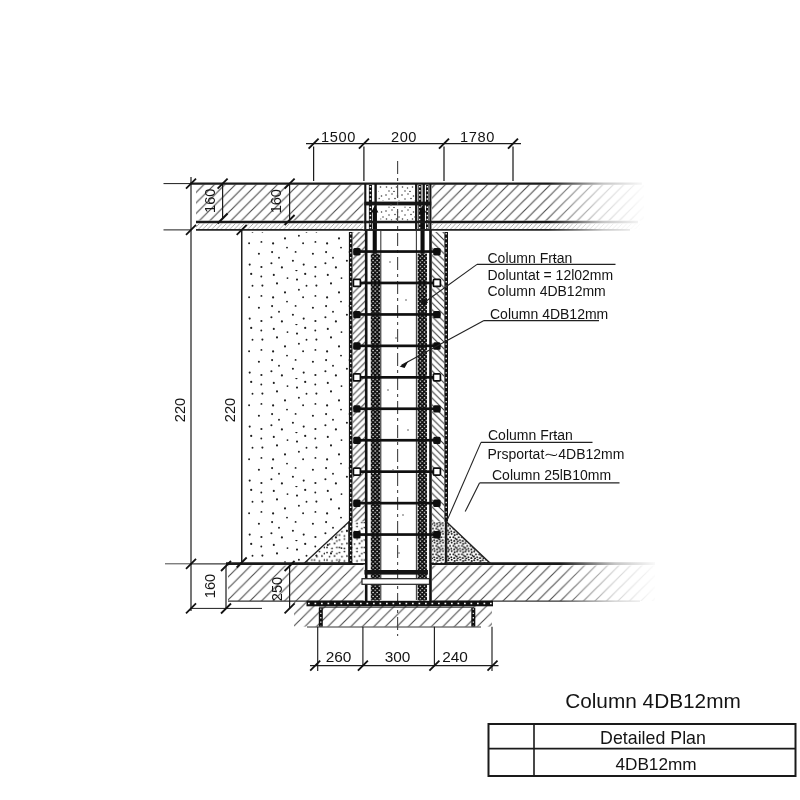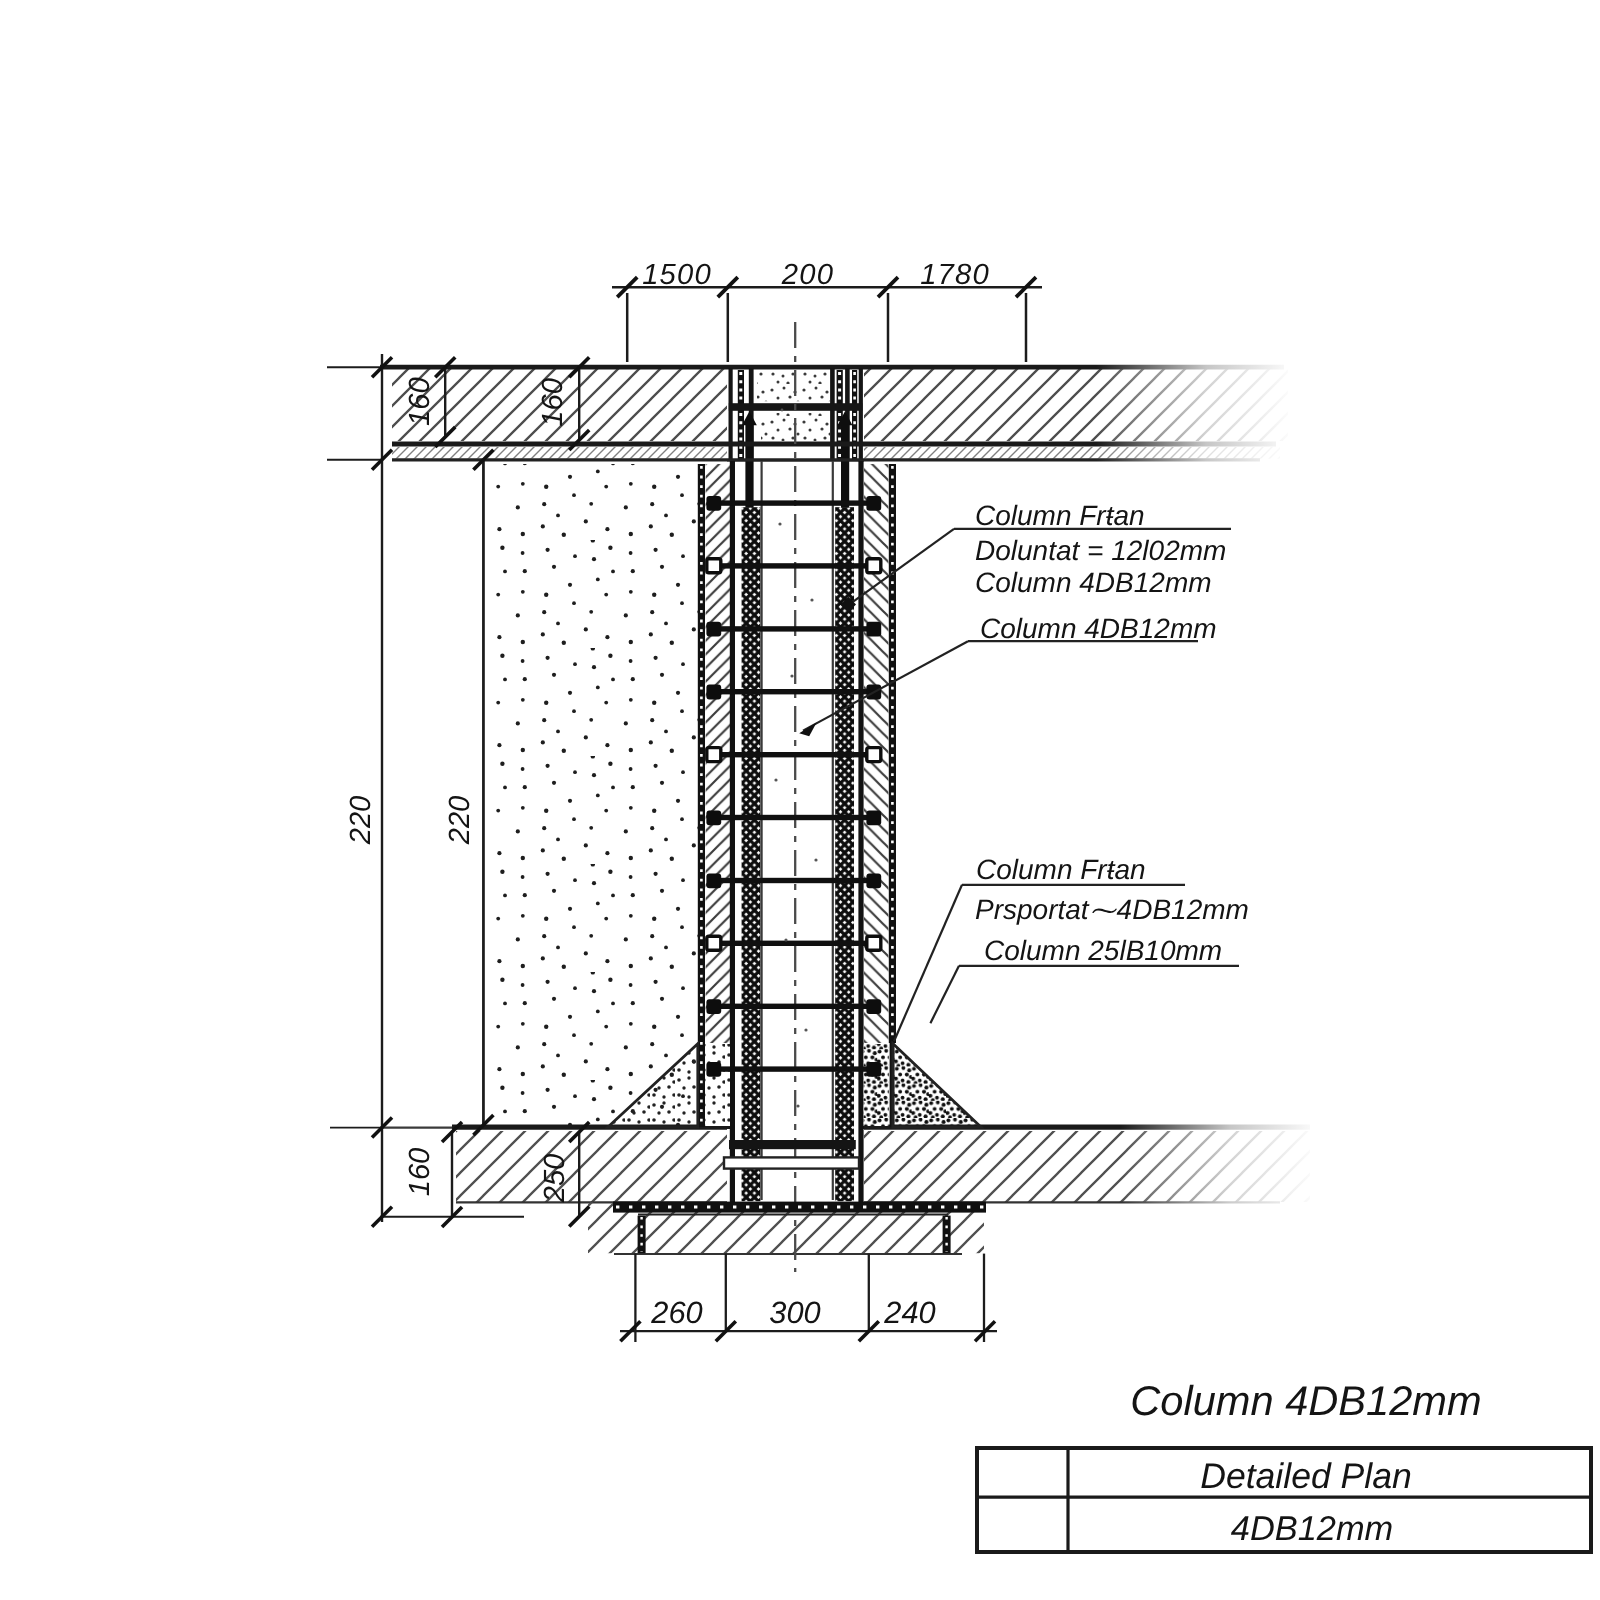--- a/index.html
+++ b/index.html
@@ -1,17 +1,17 @@
 <!DOCTYPE html>
 <html><head>
 <meta charset="utf-8">
 <style>
 html,body{margin:0;padding:0;background:#fff;}
 #page{position:relative;width:800px;height:800px;background:#fff;overflow:hidden;
-font-family:"Liberation Sans", sans-serif;font-style:italic;}
+font-family:"Liberation Sans", sans-serif;}
 svg{position:absolute;left:0;top:0;}
 text{font-family:"Liberation Sans", sans-serif;fill:#141414;}
 </style>
 </head>
 <body>
 <div id="page">
 <svg width="800" height="800" viewBox="0 0 800 800">
 <defs>
   <pattern id="hatch" patternUnits="userSpaceOnUse" width="10.5" height="10.5">
     <path d="M-2,2 L2,-2 M-2,12.5 L12.5,-2 M8.5,12.5 L12.5,8.5" stroke="#4d4d4d" stroke-width="1.15" fill="none"></path>

